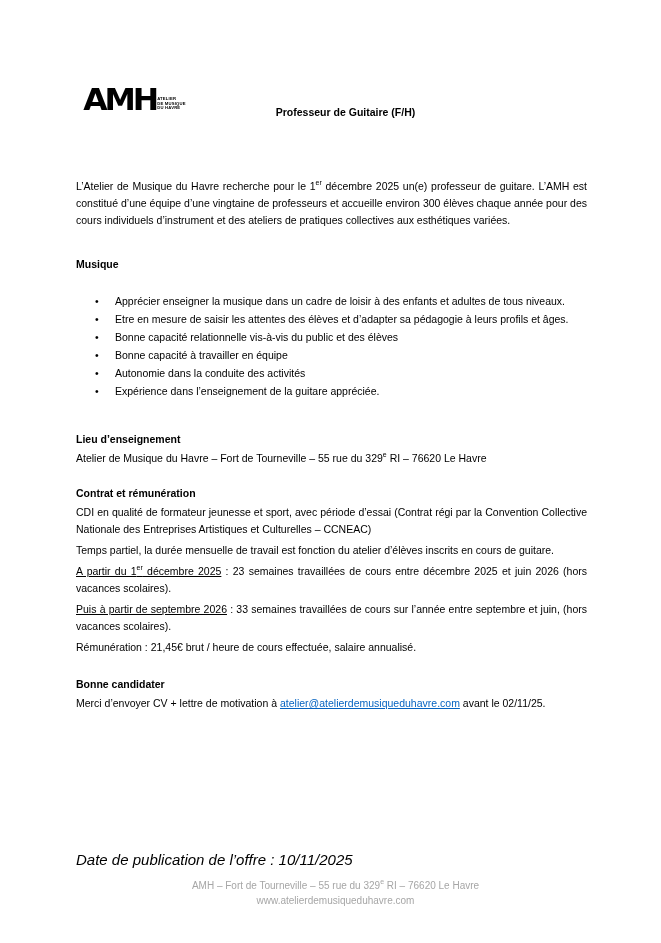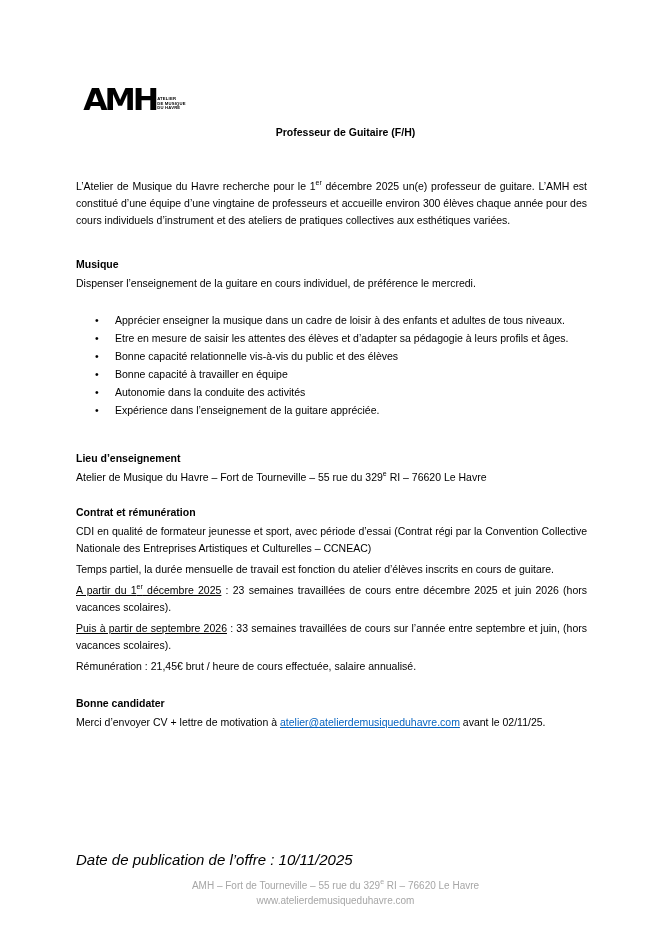--- a/index.html
+++ b/index.html
@@ -1,21 +1,21 @@
 <!DOCTYPE html>
 <html><head>
 <meta charset="utf-8">
 <style>
   html, body { margin:0; padding:0; background:#ffffff; }
   body { width:661px; height:943px; position:relative; overflow:hidden;
          font-family:"Liberation Sans", sans-serif; color:#000; font-size:10.5px; }
   .logo { position:absolute; left:85px; top:86px; display:flex; align-items:flex-end; }
   .logo-mark { font-family:"DejaVu Sans", sans-serif; font-weight:bold; font-size:30px; letter-spacing:-3px; line-height:28px; transform:scaleX(1.05); }
   .logo-sub { font-size:4.2px; line-height:4.6px; font-weight:bold; margin-left:3px; margin-bottom:3px; letter-spacing:0.2px; }
-  .title { position:absolute; left:0; width:661px; top:126px; text-align:center; font-weight:bold; font-size:10.5px; padding-left:30px; box-sizing:border-box; }
+  .title { position:absolute; left:0; width:661px; top:106px; text-align:center; font-weight:bold; font-size:10.5px; padding-left:30px; box-sizing:border-box; }
   .content { position:absolute; left:76px; top:178px; width:511px; }
   p { margin:0; line-height:17px; text-align:justify; }
   .gap-s { height:4px; }
   .section { margin-top:20px; }
   .heading { font-weight:bold; line-height:17px; margin-bottom:2px; }
   ul { margin:0; padding:0; list-style:none; }
   li { position:relative; padding-left:39px; line-height:16px; margin-bottom:2px; text-align:justify; }
   li::before { content:"•"; position:absolute; left:19px; top:0; }
   sup { font-size:7px; line-height:0; vertical-align:5px; }
   .u { text-decoration:underline; }
@@ -35,21 +35,20 @@
   </span>
 </div>
 
 <div class="title">Professeur de Guitaire (F/H)</div>
 
 <div class="content">
   <p><span>L’Atelier de Musique du Havre recherche pour le 1</span><sup>er</sup><span> décembre 2025 un(e) professeur de guitare. L’AMH est constitué d’une équipe d’une vingtaine de professeurs et accueille environ 300 élèves chaque année pour des cours individuels d’instrument et des ateliers de pratiques collectives aux esthétiques variées.</span></p>
 
   <div class="section" style="margin-top:27px">
     <div class="heading">Musique</div>
-    <p>Dispenser l’enseignement de la guitare en cours individuel, de préférence le mercredi.</p>
   </div>
 
   <div class="section" style="margin-top:20px">
     <ul>
       <li>Apprécier enseigner la musique dans un cadre de loisir à des enfants et adultes de tous niveaux.</li>
       <li>Etre en mesure de saisir les attentes des élèves et d’adapter sa pédagogie à leurs profils et âges.</li>
       <li>Bonne capacité relationnelle vis-à-vis du public et des élèves</li>
       <li>Bonne capacité à travailler en équipe</li>
       <li>Autonomie dans la conduite des activités</li>
       <li>Expérience dans l’enseignement de la guitare appréciée.</li>

